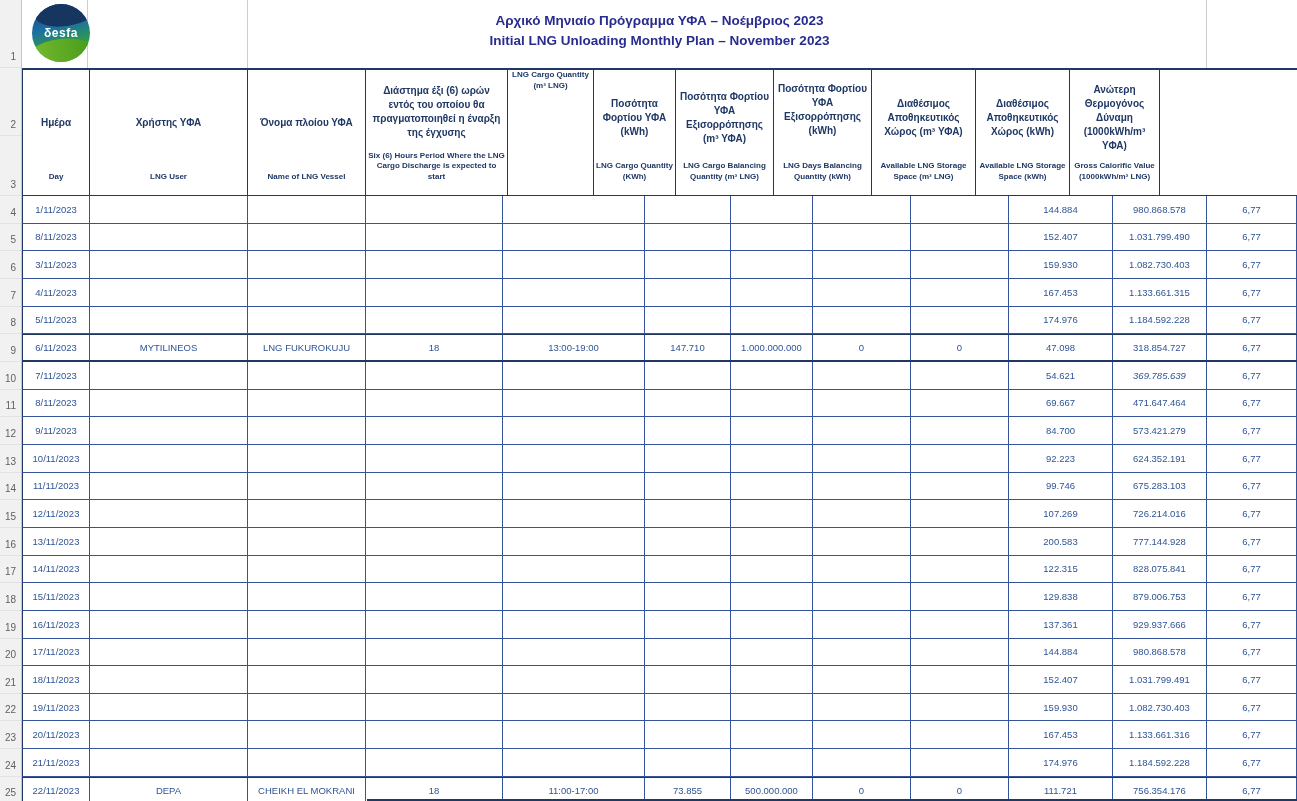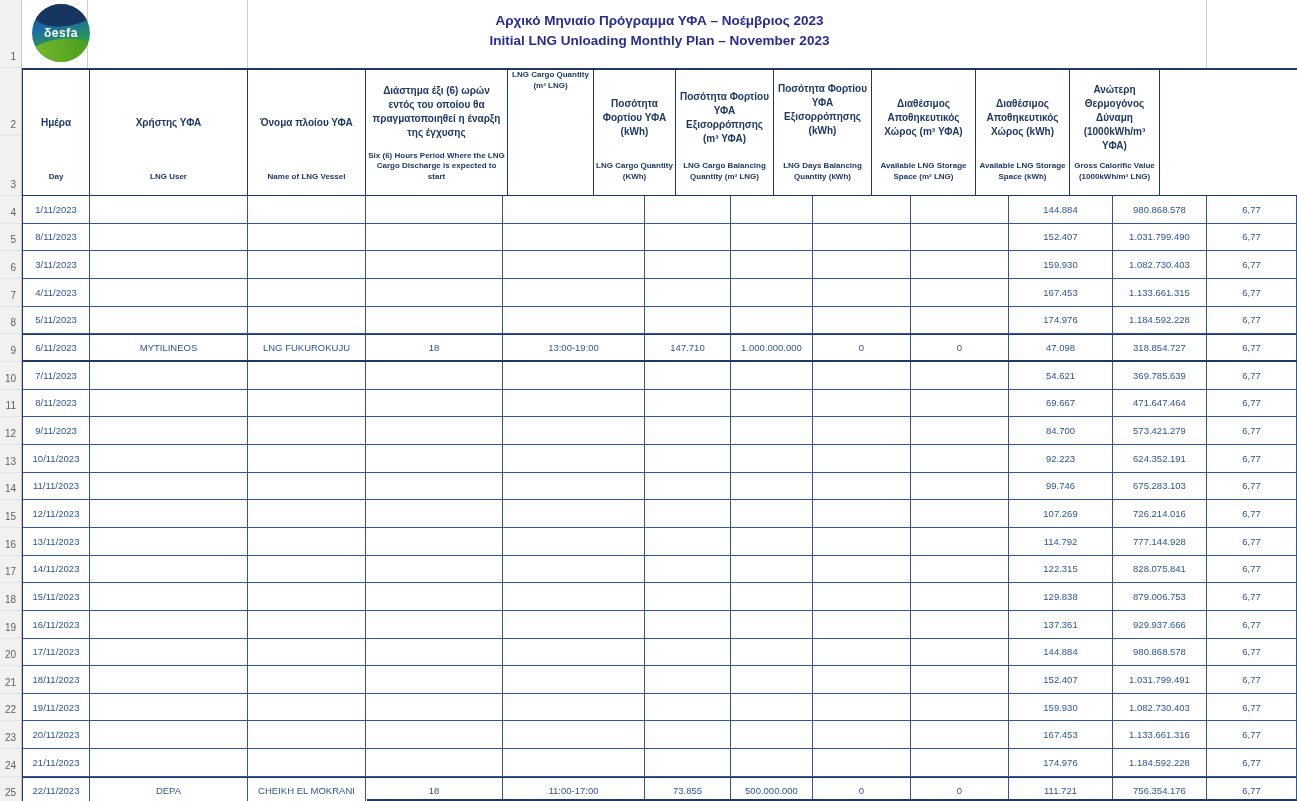--- a/index.html
+++ b/index.html
@@ -246,21 +246,21 @@
           <div class="td" style="width: 67px;">7/11/2023</div>
           <div class="td" style="width: 158px;"></div>
           <div class="td" style="width: 118px;"></div>
           <div class="td" style="width: 137px;"></div>
           <div class="td" style="width: 142px;"></div>
           <div class="td" style="width: 86px;"></div>
           <div class="td" style="width: 82px;"></div>
           <div class="td" style="width: 98px;"></div>
           <div class="td" style="width: 98px;"></div>
           <div class="td" style="width: 104px;">54.621</div>
-          <div class="td" style="width: 94px;">369.785.639</div>
+          <div class="td" style="width: 94px; font-style: italic;">369.785.639</div>
           <div class="td" style="width: 90px;">6,77</div>
         </div>
         <div class="tr">
           <div class="td" style="width: 67px;">8/11/2023</div>
           <div class="td" style="width: 158px;"></div>
           <div class="td" style="width: 118px;"></div>
           <div class="td" style="width: 137px;"></div>
           <div class="td" style="width: 142px;"></div>
           <div class="td" style="width: 86px;"></div>
           <div class="td" style="width: 82px;"></div>
@@ -329,21 +329,21 @@
         <div class="tr">
           <div class="td" style="width: 67px;">13/11/2023</div>
           <div class="td" style="width: 158px;"></div>
           <div class="td" style="width: 118px;"></div>
           <div class="td" style="width: 137px;"></div>
           <div class="td" style="width: 142px;"></div>
           <div class="td" style="width: 86px;"></div>
           <div class="td" style="width: 82px;"></div>
           <div class="td" style="width: 98px;"></div>
           <div class="td" style="width: 98px;"></div>
-          <div class="td" style="width: 104px;">114.792</div>
+          <div class="td" style="width: 104px;">200.583</div>
           <div class="td" style="width: 94px;">777.144.928</div>
           <div class="td" style="width: 90px;">6,77</div>
         </div>
         <div class="tr">
           <div class="td" style="width: 67px;">14/11/2023</div>
           <div class="td" style="width: 158px;"></div>
           <div class="td" style="width: 118px;"></div>
           <div class="td" style="width: 137px;"></div>
           <div class="td" style="width: 142px;"></div>
           <div class="td" style="width: 86px;"></div>

